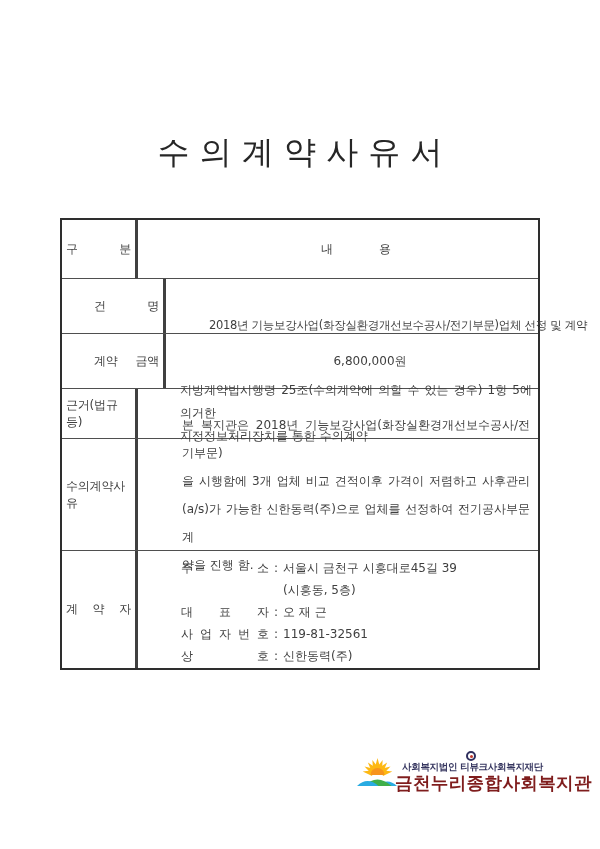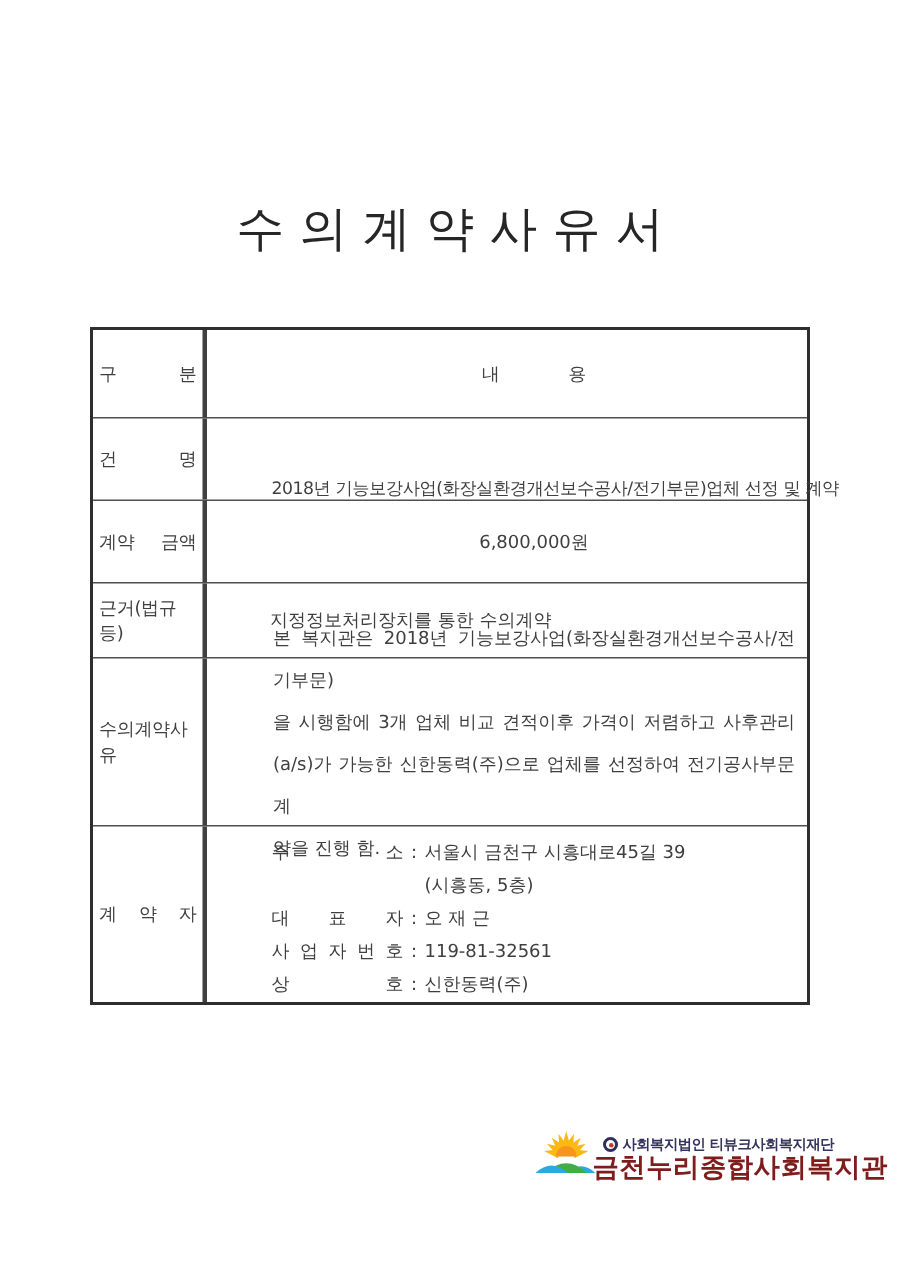--- a/index.html
+++ b/index.html
@@ -40,21 +40,21 @@
   }
   .t-label > span {
     display: block; width: 100%;
     text-align: justify; text-align-last: justify;
     letter-spacing: -0.2px;
     white-space: normal;
   }
   .t-value { flex: 1 1 auto; min-width: 0; margin-left: 36px; }
 
   .h-58 { height: 58px; }
-  .h-55 { height: 55px; }
+  .h-55 { height: 55px; padding-left: 28px; }
   .h-50 { height: 50px; }
   .h-112 { height: 112px; }
   .h-118 { height: 118px; }
 
   .v-center { display: flex; align-items: center; justify-content: center; text-align: center; }
   .v-left   { display: flex; align-items: flex-end; }
   .pre { white-space: pre; }
 
   .subject-text {
     padding-left: 7px;
@@ -142,20 +142,21 @@
     <div class="t-value v-center">
       <span>6,800,000원</span>
     </div>
   </div>
 
   <div class="t-row h-50">
     <div class="t-label">
       <span>근거(법규등)</span>
     </div>
     <div class="t-value lines-col lh-23">
+      <div class="jline">지방계약법시행령 25조(수의계약에 의할 수 있는 경우) 1항 5에 의거한</div>
       <div>지정정보처리장치를 통한 수의계약</div>
     </div>
   </div>
 
   <div class="t-row h-112">
     <div class="t-label">
       <span>수의계약사유</span>
     </div>
     <div class="t-value lines-col lh-28" style="padding:0 8px;">
       <div class="jline">본 복지관은 2018년 기능보강사업(화장실환경개선보수공사/전기부문)</div>
@@ -204,19 +205,19 @@
         <polygon points="0,-15 3,-5 -3,-5" transform="rotate(60)" fill="#fdb813"></polygon>
         <polygon points="0,-15 3,-5 -3,-5" transform="rotate(80)" fill="#fdb813"></polygon>
       </g>
       <path d="M -7,1 A 7,7 0 0 1 7,1 Z" fill="#f7941d"></path>
       <path d="M 0,12 Q 10,3 19.5,12 Z" fill="#29abe2"></path>
       <path d="M -14,12 Q 0,-1 14,12 Z" fill="#3fae49"></path>
       <path d="M -20.5,12 Q -10,2 1,12 Z" fill="#29abe2"></path>
     </g>
   </svg>
   <div class="logo-text">
-    <div class="foundation-line" style="color: rgb(52, 52, 94);">
+    <div class="foundation-line" style="color: rgb(52, 52, 94); flex-direction: column;">
       <span class="seal"></span>
       <span>사회복지법인 티뷰크사회복지재단</span>
     </div>
     <div class="org-name" style="color: #7f1d1d; font-family: Liberation Mono, monospace;">금천누리종합사회복지관</div>
   </div>
 </div>
 
 </body></html>

